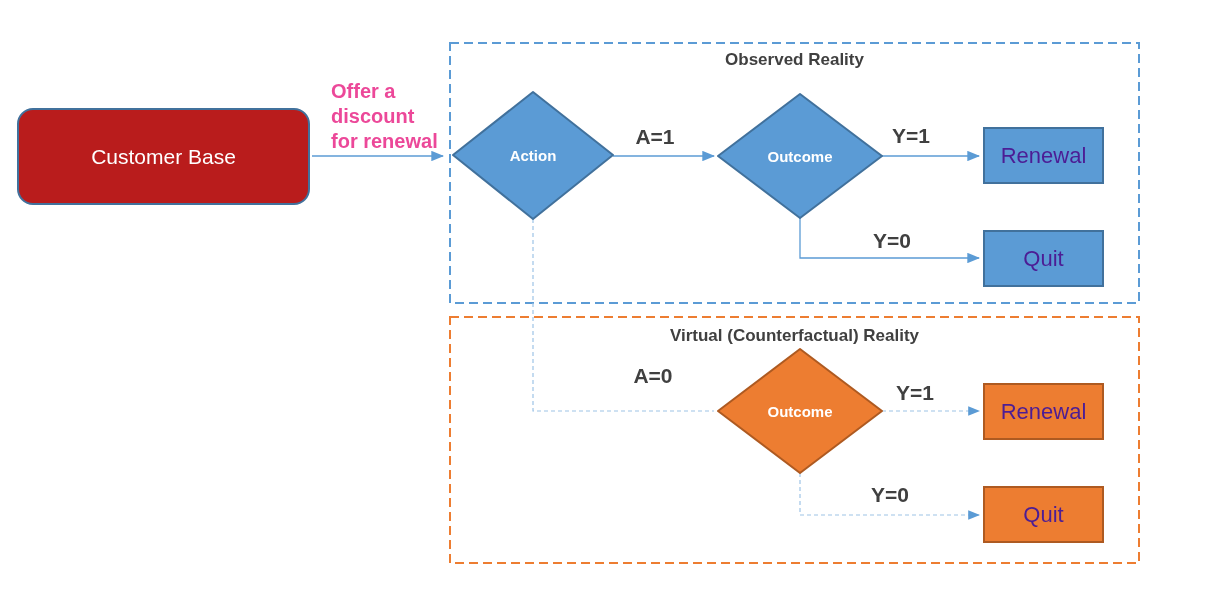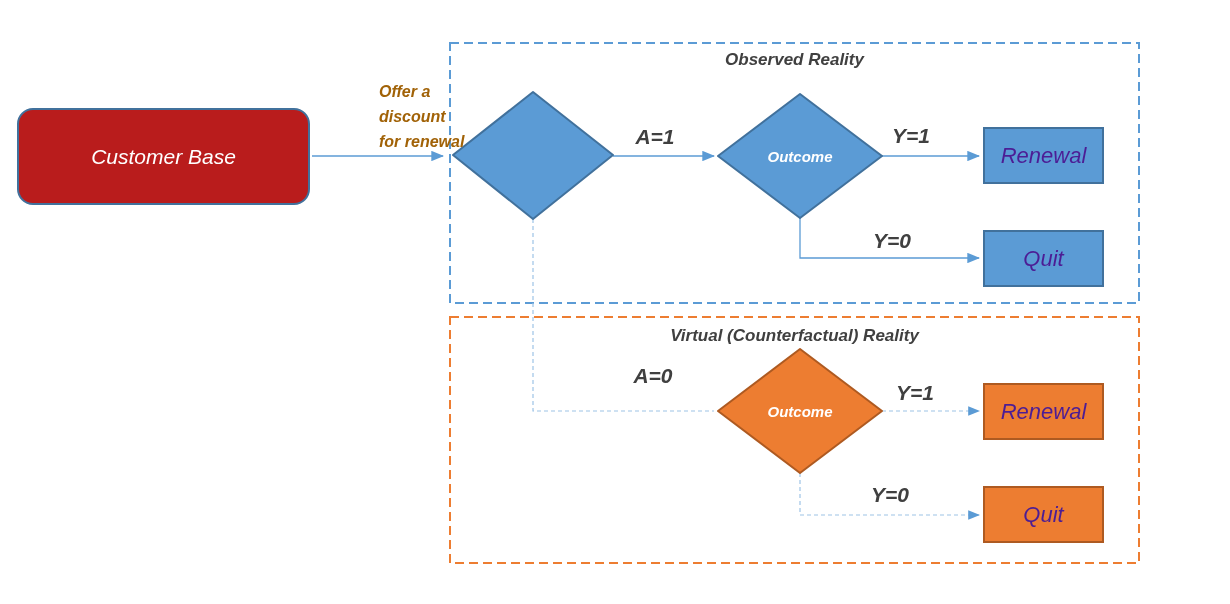--- a/index.html
+++ b/index.html
@@ -3,21 +3,20 @@
 <meta charset="utf-8">
 <style>
   html, body { margin: 0; padding: 0; background: #ffffff; }
   .canvas {
     position: relative;
     width: 1200px;
     height: 604px;
     background: #ffffff;
     font-family: "Liberation Sans", sans-serif;
     overflow: hidden;
-    font-style: italic;
   }
   .canvas svg.layer {
     position: absolute;
     left: 0; top: 0;
     width: 1230px; height: 604px;
   }
 
   
   .region-title {
     position: absolute;
@@ -68,26 +67,25 @@
     position: absolute;
     transform: translate(-50%, -50%);
     font-size: 21px;
     font-weight: bold;
     color: #404040;
     white-space: nowrap;
   }
   .offer-label {
     position: absolute;
     left: 331px; top: 79px;
-    font-size: 16px;
+    font-size: 20px;
     font-weight: bold;
-    color: #a16207;
+    color: #ec4899;
     line-height: 25px;
     white-space: pre-line;
-    margin-left: 48px;
   }
 </style>
 </head>
 <body>
 
 <div class="canvas">
 
   <svg class="layer" viewBox="0 0 1230 604">
     <defs>
       <marker id="arrow" viewBox="0 0 10 8" refX="9" refY="4" markerWidth="10" markerHeight="8" orient="auto">
@@ -112,20 +110,21 @@
     <polygon points="718,411 800,349 882,411 800,473" fill="#ED7D31" stroke="#AE5A21" stroke-width="2" stroke-linejoin="round"></polygon>
   </svg>
 
   <div class="region-title" style="left:450px; top:50px;">Observed Reality</div>
   <div class="region-title" style="left:450px; top:326px;">Virtual (Counterfactual) Reality</div>
 
   <div class="node-rounded">
     <span>Customer Base</span>
   </div>
 
+  <div class="diamond-label" style="left:453px; top:92px; width:160px; height:127px;">Action</div>
   <div class="diamond-label" style="left:718px; top:94px; width:164px; height:124px;">Outcome</div>
   <div class="diamond-label" style="left:718px; top:349px; width:164px; height:124px;">Outcome</div>
 
   <div class="node-rect blue" style="left:983px; top:127px;">
     <span>Renewal</span>
   </div>
   <div class="node-rect blue" style="left:983px; top:230px;">
     <span>Quit</span>
   </div>
   <div class="node-rect orange" style="left:983px; top:383px;">

